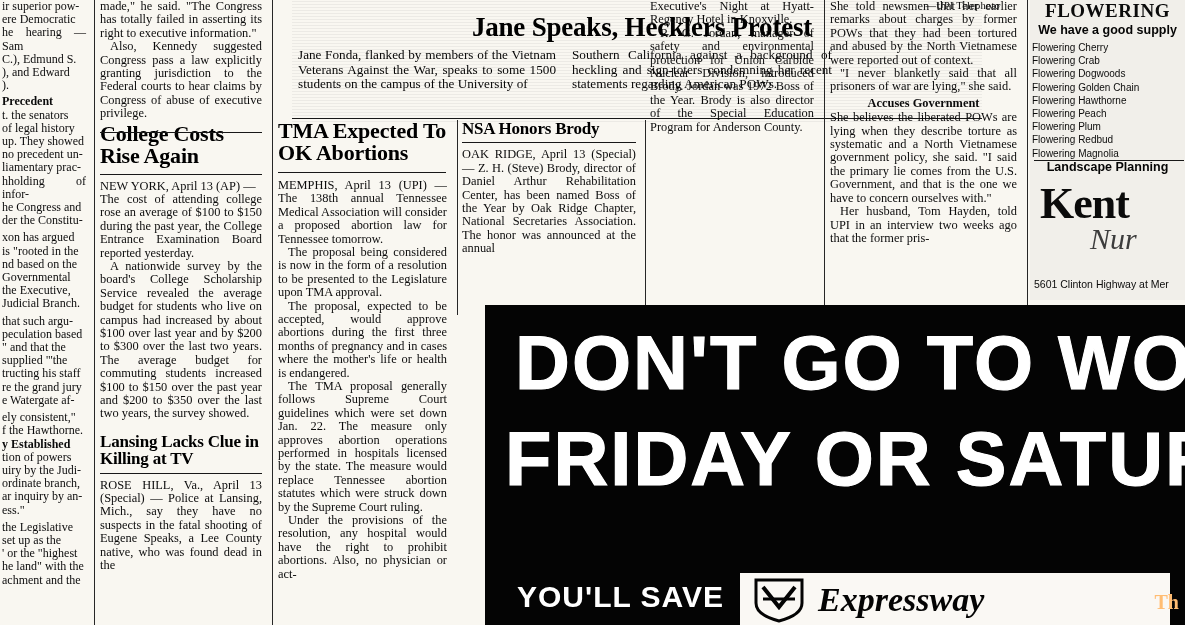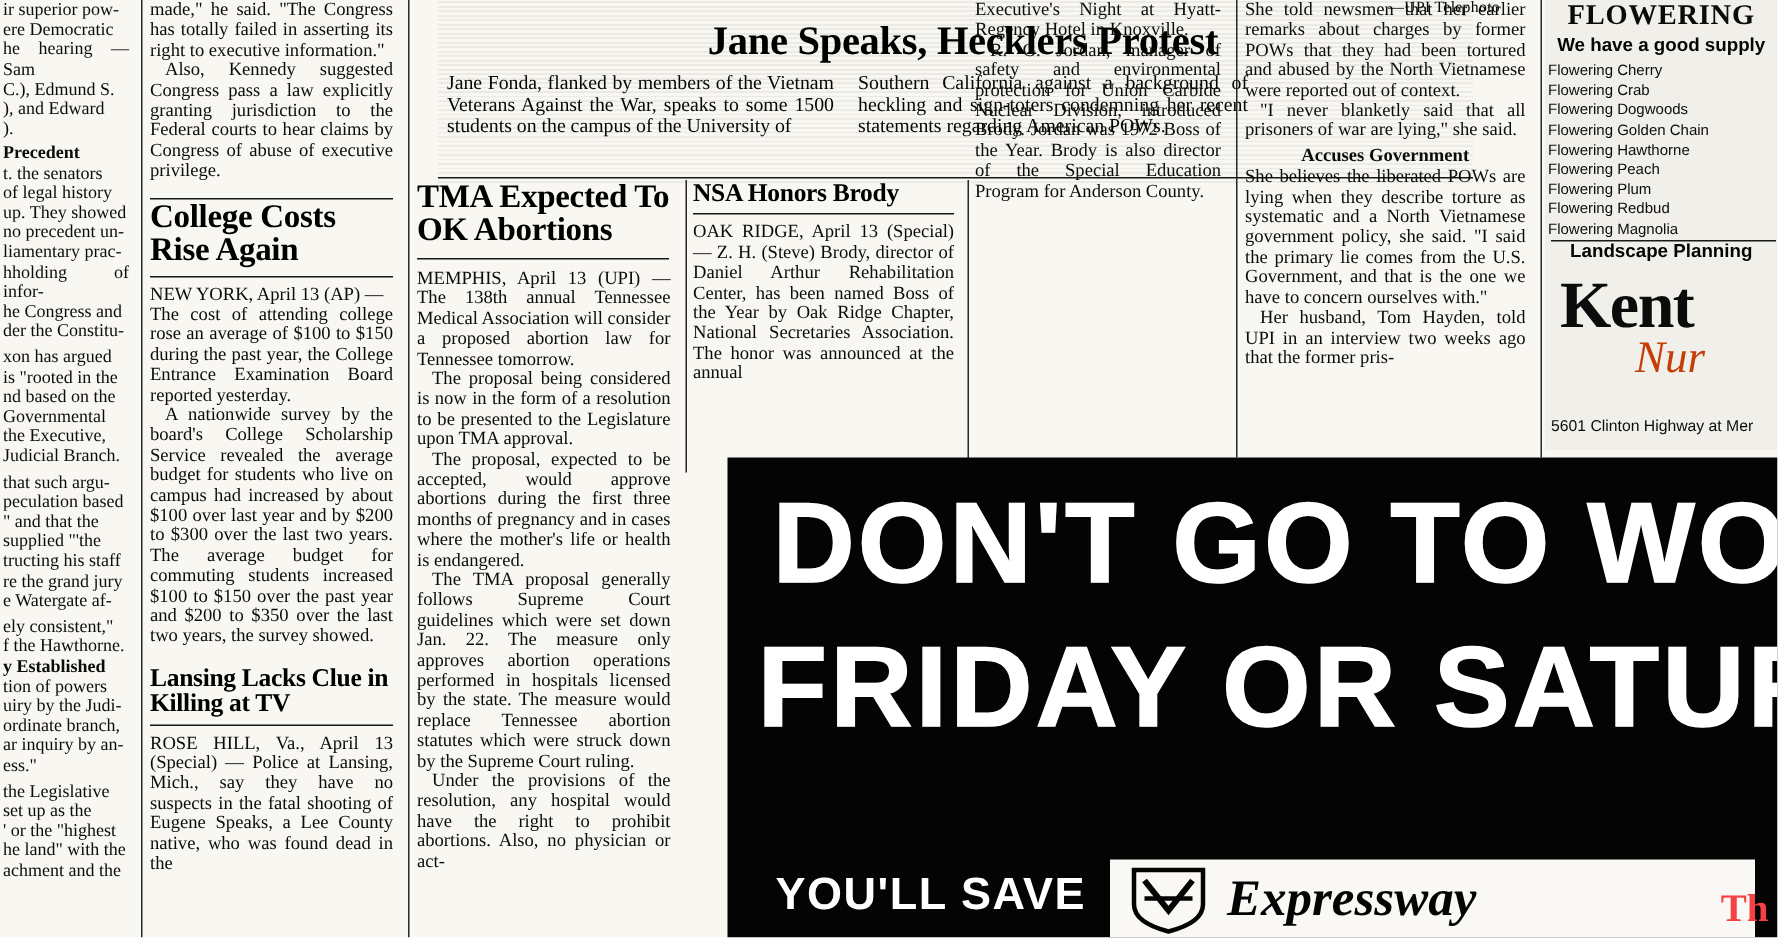--- a/index.html
+++ b/index.html
@@ -120,21 +120,21 @@
   }
   #kent-logo {
     position: absolute; left: 1040px; top: 178px; width: 150px; height: 80px;
     font-family: "Liberation Serif", serif;
     font-weight: bold; font-style: normal; font-size: 44px; color: #111;
     letter-spacing: -1px;
   }
   #kent-script {
     position: absolute; left: 1090px; top: 222px;
     font-family: "Liberation Serif", serif;
-    font-style: italic; font-size: 30px; color: #c2410c;
+    font-style: italic; font-size: 30px; color: #404040;
   }
   #kent-addr {
     position: absolute; left: 1034px; top: 278px; width: 160px;
     font-family: "Liberation Sans", sans-serif; font-size: 10.5px; color: #111;
   }
   
   #ad-banner {
     position: absolute; left: 485px; top: 305px; width: 700px; height: 320px;
     background: #0a0a0a; overflow: hidden;
   }
@@ -161,21 +161,21 @@
   #ad-banner .white-box .bname {
     position: absolute; left: 78px; top: 8px;
     font-family: "Liberation Serif", serif; font-weight: bold; font-style: italic;
     font-size: 34px; color: #0a0a0a;
   }
   #ad-banner .white-box .shield {
     position: absolute; left: 10px; top: 4px; width: 58px; height: 46px;
   }
   #ad-banner .tail {
     position: absolute; right: 6px; top: 286px;
-    font-family: "Liberation Serif", serif; font-weight: bold; font-size: 26px; color: #ef4444;
+    font-family: "Liberation Serif", serif; font-weight: bold; font-size: 20px; color: #fdba74;
   }
   .halftone {
     position: absolute; left: 292px; top: 0; width: 690px; height: 122px;
     background:
       repeating-linear-gradient(0deg, rgba(0,0,0,.05) 0 1px, rgba(0,0,0,0) 1px 3px);
   }
   .sep { height: 4px; }
 </style>
 </head>
 <body>
@@ -232,21 +232,21 @@
     </div>
   </div>
   <div class="rule-v" style="left:94px; top:0; height:625px;"></div>
 
   <div class="col" id="col2">
     <div class="body-text">
       <p class="noindent">made," he said. "The Congress has totally failed in asserting its right to executive information."</p>
       <p>Also, Kennedy suggested Congress pass a law explicitly granting jurisdiction to the Federal courts to hear claims by Congress of abuse of executive privilege.</p>
     </div>
     <div class="rule-h" style="left:0; top:132px; width:162px;"></div>
-    <div style="margin-top:12px">
+    <div style="margin-top:2px">
       <div class="hl hl-lg">College Costs Rise Again</div>
       <div class="rule-h" style="position:relative;margin-top:6px;width:162px;"></div>
       <div class="body-text" style="margin-top:5px">
         <p class="noindent"><span class="dateline">NEW YORK, April 13 (AP) —</span></p>
         <p class="noindent">The cost of attending college rose an average of $100 to $150 during the past year, the College Entrance Examination Board reported yesterday.</p>
         <p>A nationwide survey by the board's College Scholarship Service revealed the average budget for students who live on campus had increased by about $100 over last year and by $200 to $300 over the last two years. The average budget for commuting students increased $100 to $150 over the past year and $200 to $350 over the last two years, the survey showed.</p>
       </div>
     </div>
     <div style="margin-top:12px">
       <div class="hl hl-md">Lansing Lacks Clue in Killing at TV</div>

